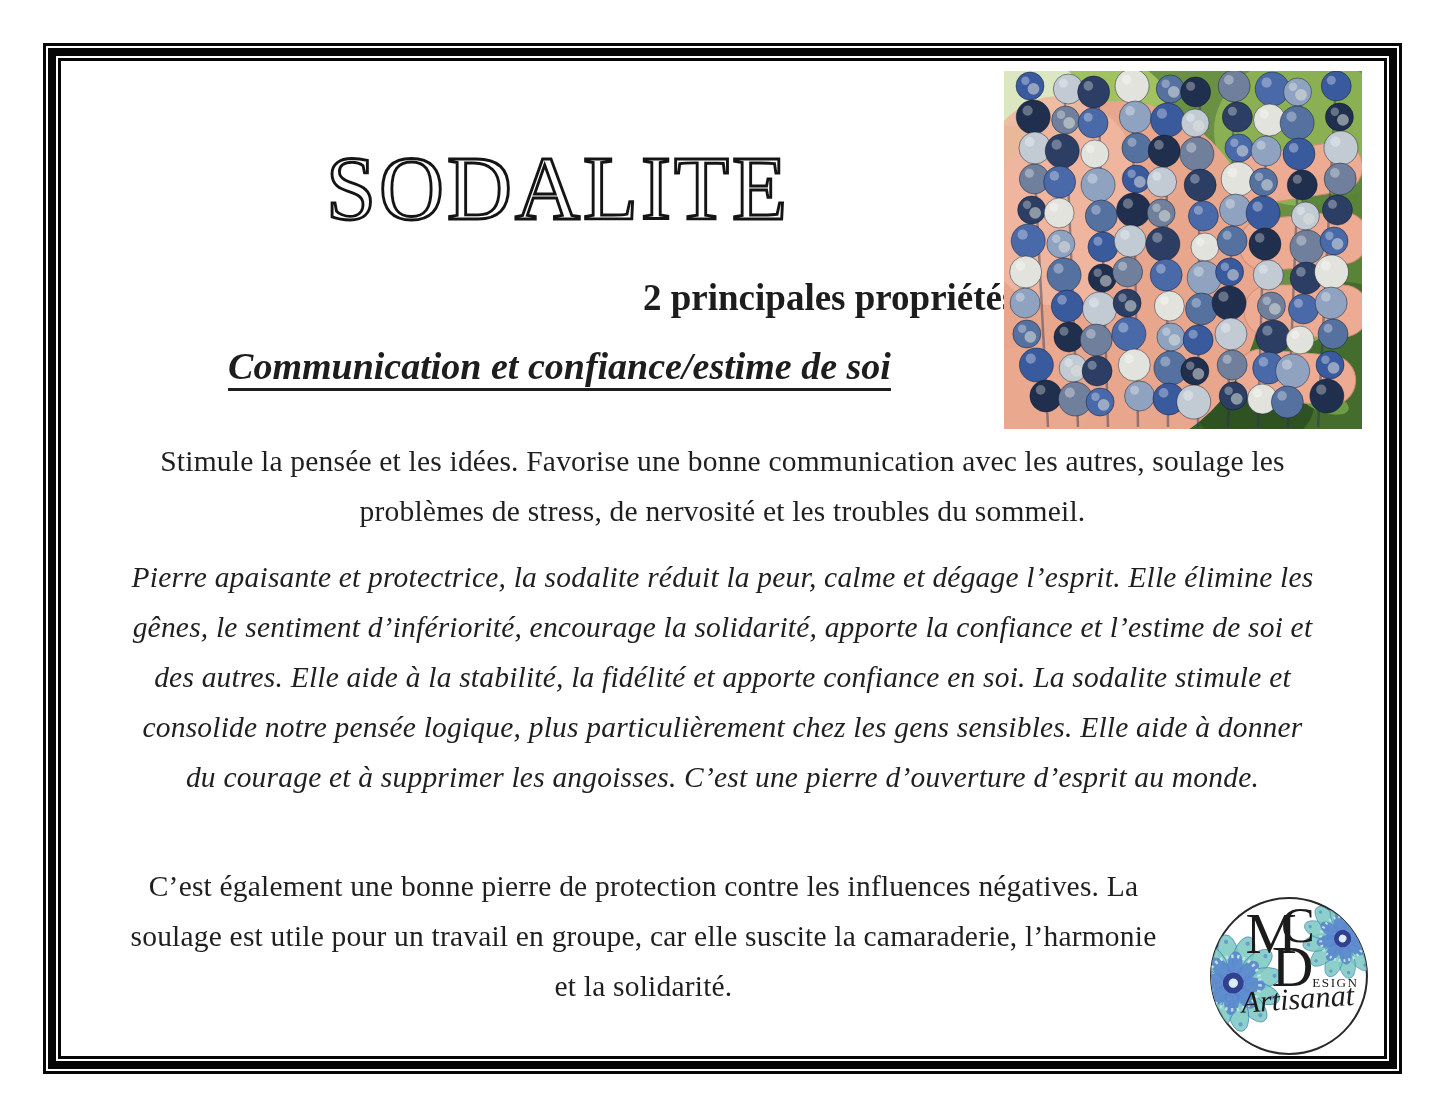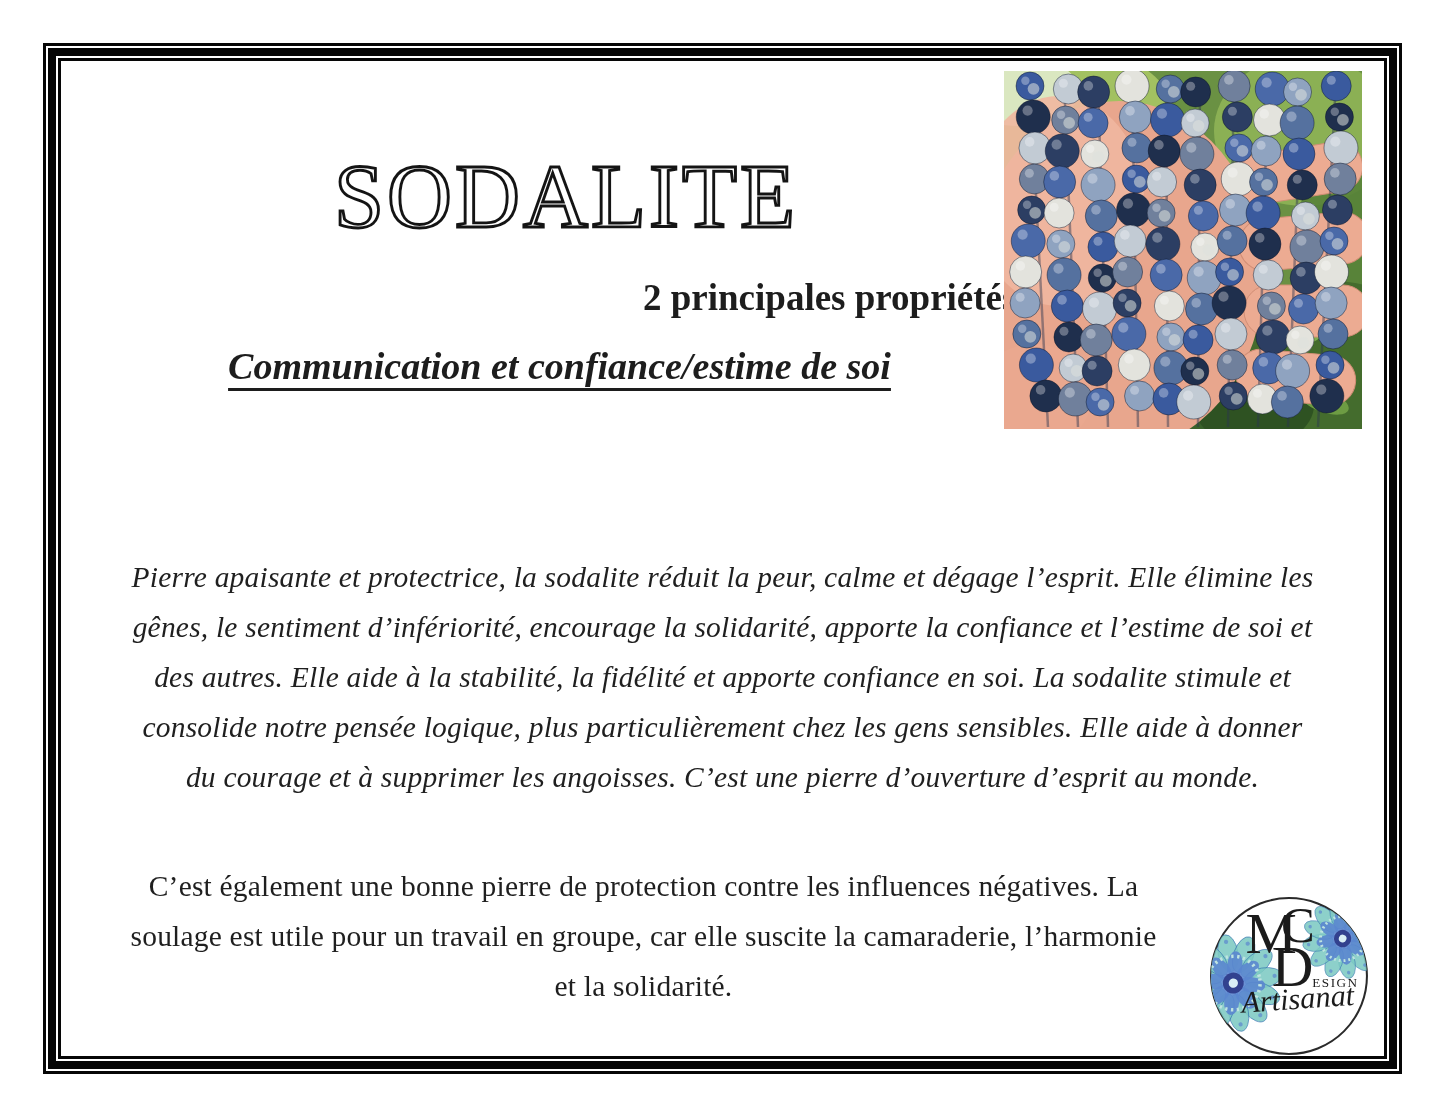--- a/index.html
+++ b/index.html
@@ -27,21 +27,21 @@
     position: absolute;
     inset: 2px;
     border: 3px solid #060606;
   }
 
   .title {
     position: absolute;
     top: 136px;
     left: 70px;
     width: 960px;
-    margin: 16px;
+    margin: 8px;
     text-align: center;
     font-size: 90px;
     font-weight: 400;
     letter-spacing: 3px;
     line-height: 1;
     color: #141414;
     font-family: "Liberation Serif", serif;
   }
   @supports (-webkit-text-stroke: 1px black) {
     .title {
@@ -128,20 +128,21 @@
       <div class="frame-inner"></div>
     </div>
   </div>
 
   <h1 class="title">SODALITE</h1>
 
   <h2 class="subtitle">2 principales propriétés :</h2>
 
   <h3 class="heading"><span class="underline">Communication et confiance/estime de soi</span></h3>
 
+  <p class="para p1">Stimule la pensée et les idées. Favorise une bonne communication avec les autres, soulage les problèmes de stress, de nervosité et les troubles du sommeil.</p>
 
   <p class="para p2">Pierre apaisante et protectrice, la sodalite réduit la peur, calme et dégage l’esprit. Elle élimine les gênes, le sentiment d’infériorité, encourage la solidarité, apporte la confiance et l’estime de soi et des autres.  Elle aide à la stabilité, la fidélité et apporte confiance en soi. La sodalite stimule et consolide notre pensée logique, plus particulièrement chez les gens sensibles. Elle aide à donner du courage et à supprimer les angoisses. C’est une pierre d’ouverture d’esprit au monde.</p>
 
   <p class="para p3">C’est également une bonne pierre de protection contre les influences négatives. La soulage est utile pour un travail en groupe, car elle suscite la camaraderie, l’harmonie et la solidarité.</p>
 
   <figure class="photo" aria-label="Strands of blue and white sodalite beads held in an open hand in front of green foliage">
     <svg viewBox="0 0 358 358" preserveAspectRatio="none">
 
       <rect x="0" y="0" width="358" height="358" fill="#6a9143"></rect>
       <ellipse cx="60" cy="45" rx="110" ry="70" fill="#a9c765" opacity="0.9"></ellipse>

